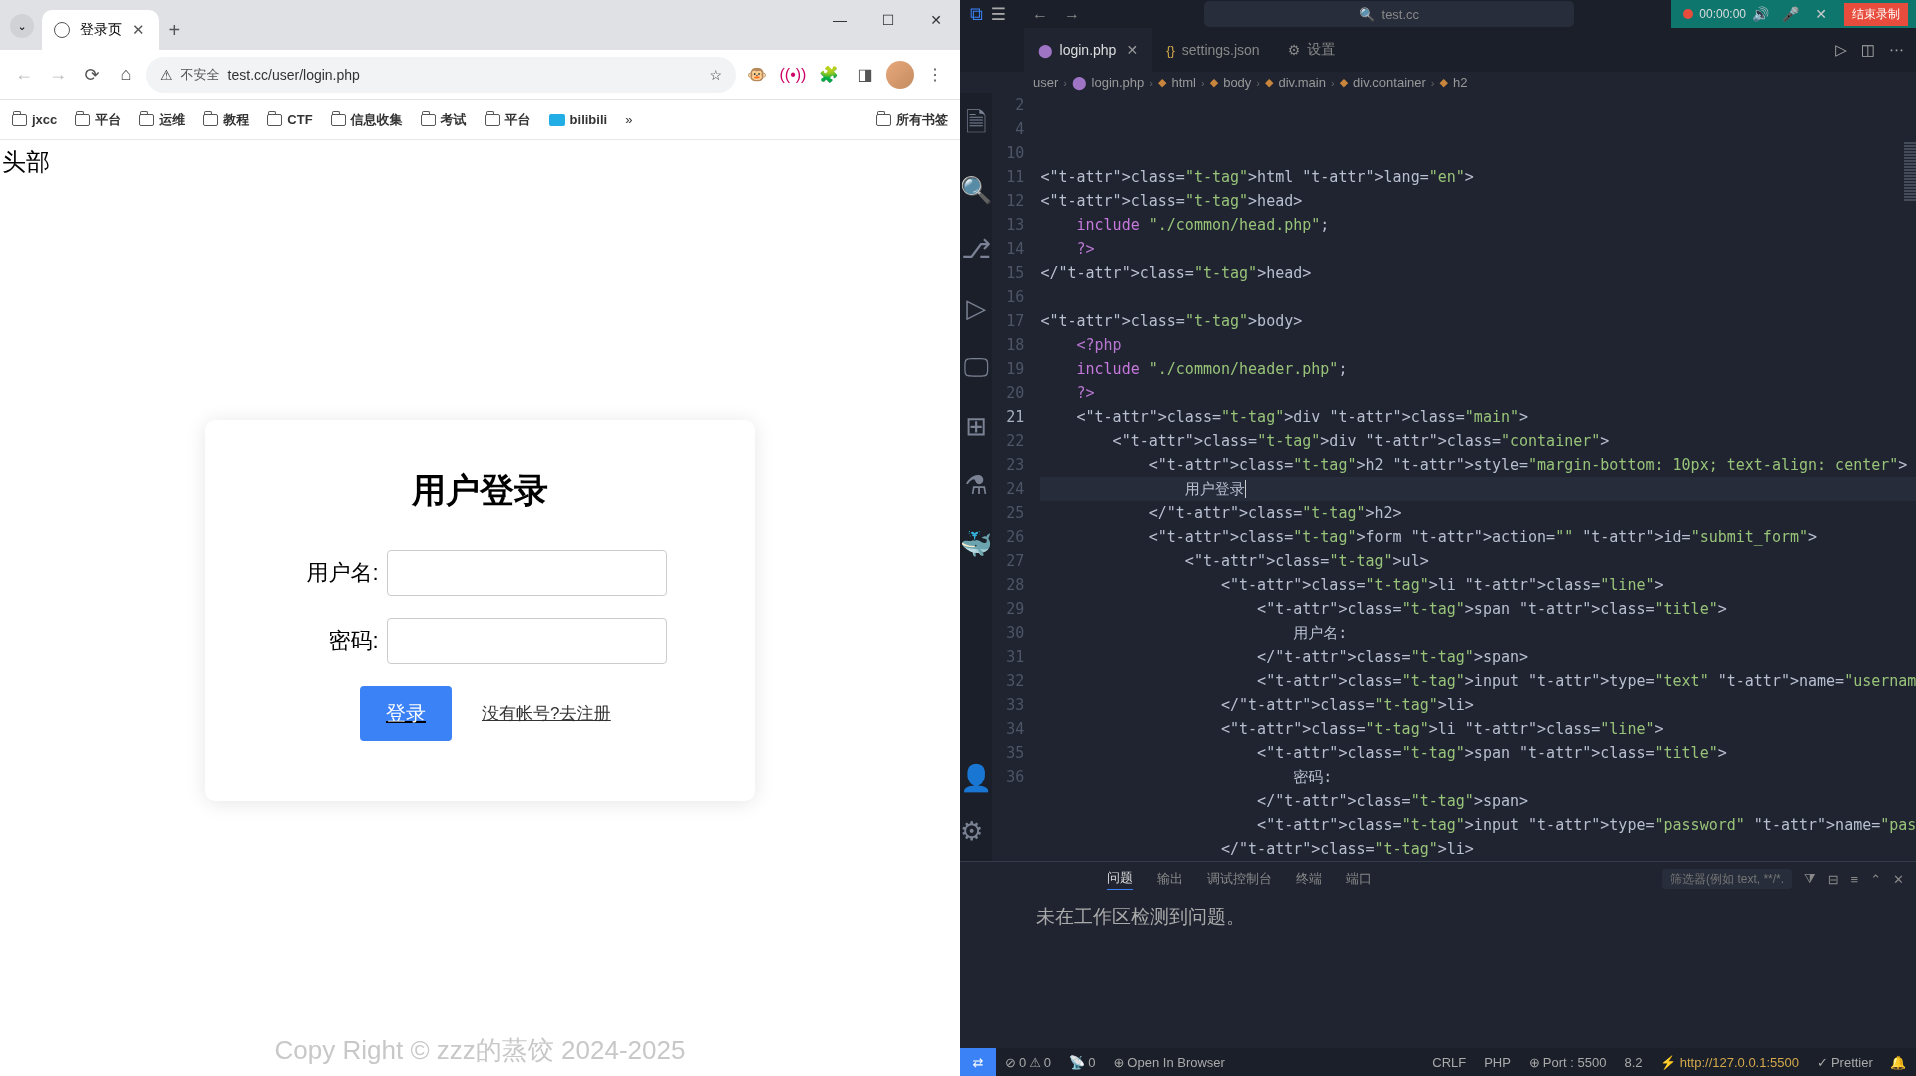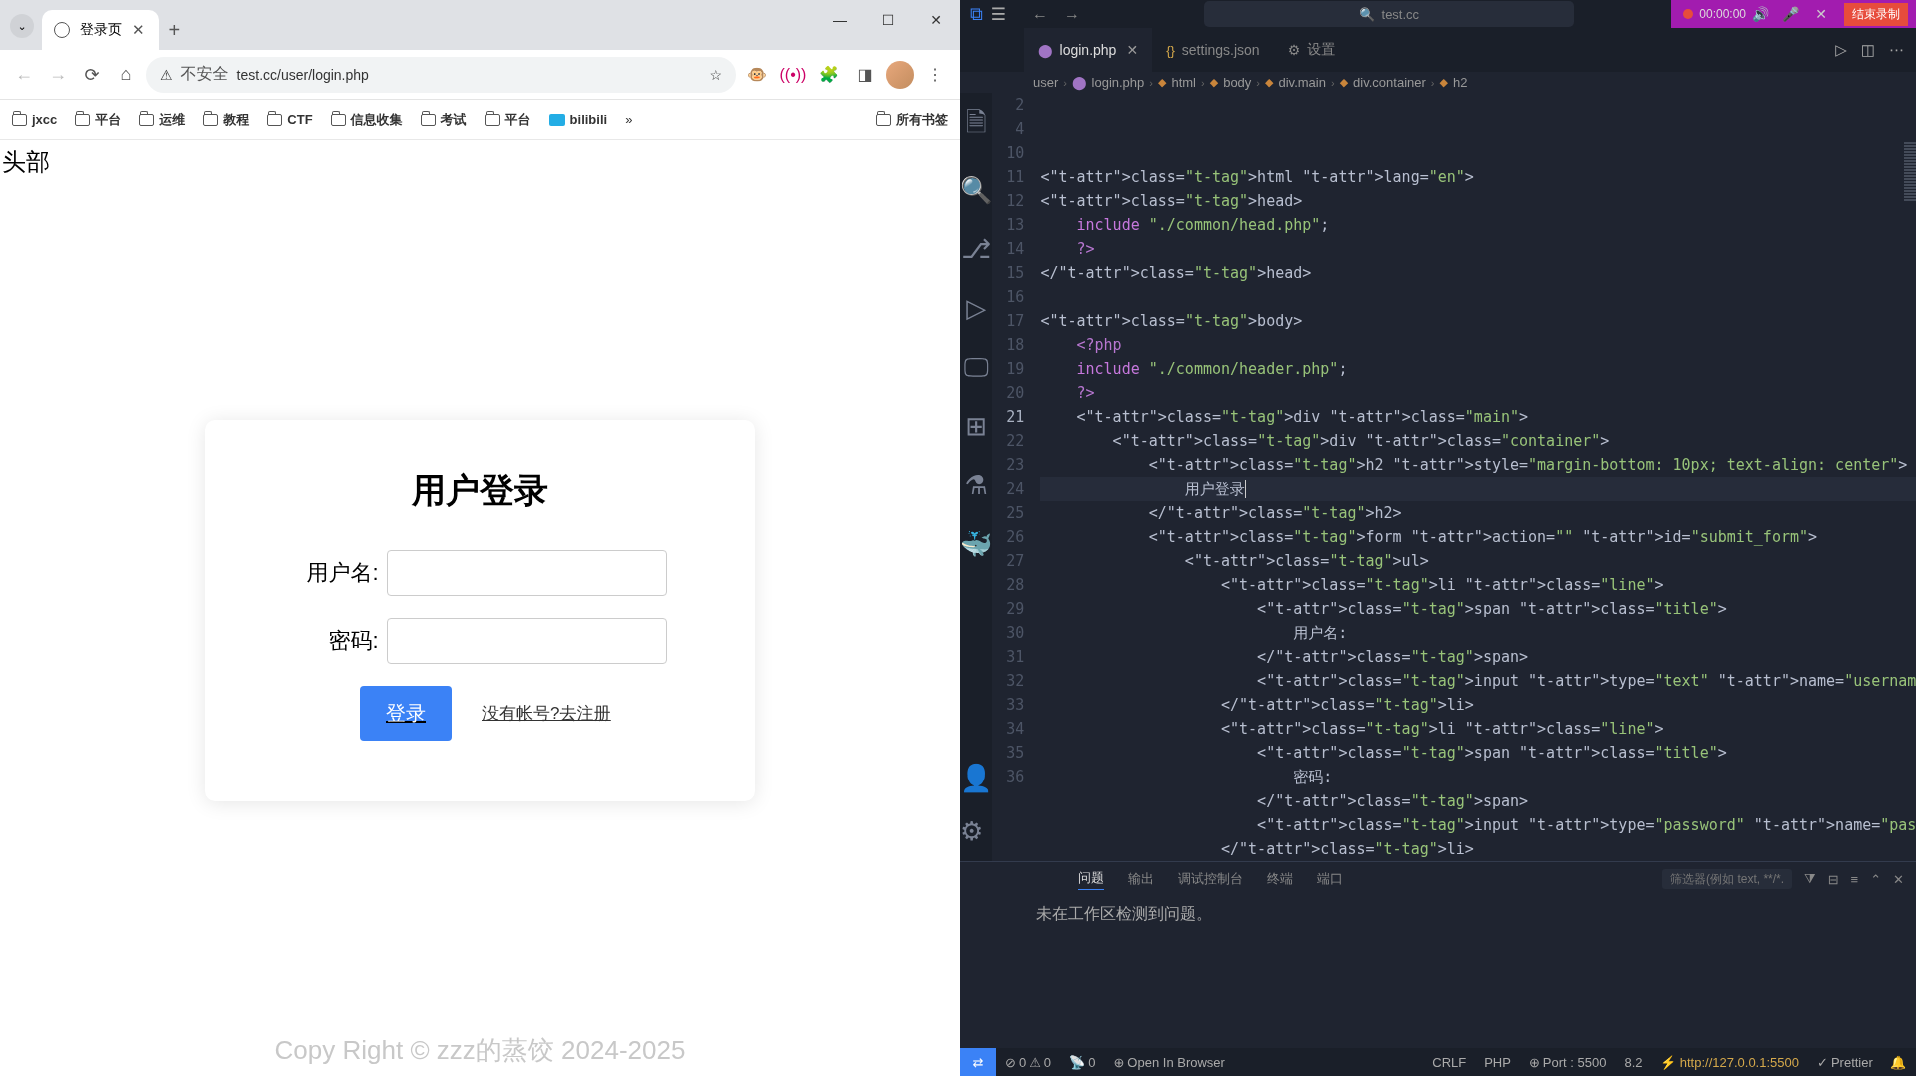--- a/index.html
+++ b/index.html
@@ -1,40 +1,40 @@
 <!DOCTYPE html>
 <html><head>
 <meta charset="utf-8">
 <style>
 * { margin: 0; padding: 0; box-sizing: border-box; }
 body { font-family: -apple-system, "Segoe UI", Arial, sans-serif; width: 1916px; height: 1076px; position: relative; overflow: hidden; }
 
 
-.recbar { position: absolute; top: 0; right: 0; height: 28px; background: #a21caf; display: flex; align-items: center; z-index: 100; }
+.recbar { position: absolute; top: 0; right: 0; height: 28px; background: #0f766e; display: flex; align-items: center; z-index: 100; }
 .recbar .dot { width: 10px; height: 10px; background: #e74c3c; border-radius: 50%; margin: 0 6px 0 12px; }
 .recbar span { color: #ddd; font-size: 12px; }
 .recbar .ri { width: 30px; height: 28px; display: flex; align-items: center; justify-content: center; color: #ccc; font-size: 14px; }
 .recbar .stop { background: #e74c3c; color: #fff; padding: 3px 8px; font-size: 12px; margin: 0 8px; }
 
 
 .browser { position: absolute; left: 0; top: 0; width: 960px; height: 1076px; background: #fff; display: flex; flex-direction: column; }
 .tabbar { height: 50px; background: #dfe1e5; display: flex; align-items: flex-end; padding-left: 10px; position: relative; }
 .tabdrop { width: 24px; height: 24px; background: #d0d2d6; border-radius: 50%; display: flex; align-items: center; justify-content: center; margin-bottom: 12px; font-size: 11px; }
 .tab { background: #fff; height: 40px; border-radius: 10px 10px 0 0; display: flex; align-items: center; padding: 0 14px 0 12px; margin-left: 8px; gap: 10px; font-size: 14px; }
 .tab .globe { width: 16px; height: 16px; border: 1.5px solid #555; border-radius: 50%; position: relative; }
 .tab .x { font-size: 15px; color: #555; }
 .newtab { margin-left: 10px; font-size: 20px; color: #555; margin-bottom: 8px; }
 .wctrls { position: absolute; right: 0; top: 0; display: flex; }
 .wctrls div { width: 48px; height: 40px; display: flex; align-items: center; justify-content: center; color: #333; font-size: 14px; }
 
 .addrbar { height: 50px; background: #fff; display: flex; align-items: center; padding: 0 10px; gap: 6px; border-bottom: 1px solid #e4e4e4; }
 .addrbar .nav { width: 28px; height: 28px; display: flex; align-items: center; justify-content: center; color: #555; font-size: 18px; }
 .addrbar .nav.dis { color: #bbb; }
 .urlcap { flex: 1; height: 36px; background: #f1f3f4; border-radius: 18px; display: flex; align-items: center; padding: 0 14px; gap: 8px; font-size: 14px; color: #333; }
-.urlcap .ns { background: transparent; color: #555; font-size: 16px; font-family: Liberation Serif, serif; }
+.urlcap .ns { background: transparent; color: #555; font-size: 13px; font-family: Liberation Serif, serif; }
 .addrbar .ico { width: 30px; height: 30px; display: flex; align-items: center; justify-content: center; font-size: 16px; color: #555; }
 .avatar { width: 28px; height: 28px; border-radius: 50%; background: linear-gradient(135deg,#e8a87c,#c38d5f); }
 
 .bmbar { height: 40px; background: #fff; display: flex; align-items: center; padding: 0 12px; gap: 18px; font-size: 13px; color: #333; border-bottom: 1px solid #e8e8e8; }
 .bm { display: flex; align-items: center; gap: 5px; font-weight: bold; }
 .bmf { width: 15px; height: 12px; border: 1.4px solid #555; border-radius: 2px; position: relative; }
 .bmf::before { content: ''; position: absolute; top: -4px; left: 0; width: 6px; height: 3px; border: 1.4px solid #555; border-bottom: none; border-radius: 2px 2px 0 0; }
 .bili { width: 16px; height: 12px; background: #23ade5; border-radius: 2px; }
 .bmbar .more { margin-left: auto; }
 
@@ -88,25 +88,25 @@
 .code .curline { background: #262c3a; }
 .t-str { color: #98c379; }
 .t-php { color: #b877d1; }
 .t-kw { color: #c678dd; }
 .cursor { border-right: 1.5px solid #ccc; }
 
 .minimap { position: absolute; right: 0; top: 0; width: 80px; height: 180px; opacity: 0.4; }
 .minimap div { height: 2px; margin: 1px 4px; background: #7b8596; }
 
 .panel2 { height: 250px; background: #1f2430; border-top: 1px solid #333b4d; display: flex; flex-direction: column; }
-.ptabs { height: 34px; display: flex; align-items: center; padding: 0 12px 0 118px; gap: 24px; font-size: 13px; color: #888; }
+.ptabs { height: 34px; display: flex; align-items: center; padding: 0 12px 0 118px; gap: 24px; font-size: 13px; color: #888; margin-left: 29px; }
 .ptabs .active2 { color: #ddd; border-bottom: 1px solid #3b82f6; padding-bottom: 2px; }
 .ptabs .rh { margin-left: auto; display: flex; align-items: center; gap: 12px; }
 .pfilter { background: #272d3a; border: none; color: #888; padding: 3px 8px; font-size: 12px; border-radius: 3px; width: 130px; }
-.pcontent { padding: 8px 0 0 76px; color: #aaa; font-size: 16px; }
+.pcontent { padding: 8px 0 0 76px; color: #aaa; font-size: 19px; }
 
 .statusbar { height: 28px; background: #1a1f29; display: flex; align-items: center; font-size: 13px; color: #aaa; }
 .statusbar .rmt { background: #3b82f6; width: 36px; height: 28px; display: flex; align-items: center; justify-content: center; color: #fff; }
 .statusbar .si { padding: 0 9px; display: flex; align-items: center; gap: 3px; }
 .statusbar .rside { margin-left: auto; display: flex; }
 .statusbar .url { color: #d4a84b; }
 </style>
 </head>
 <body>
 

